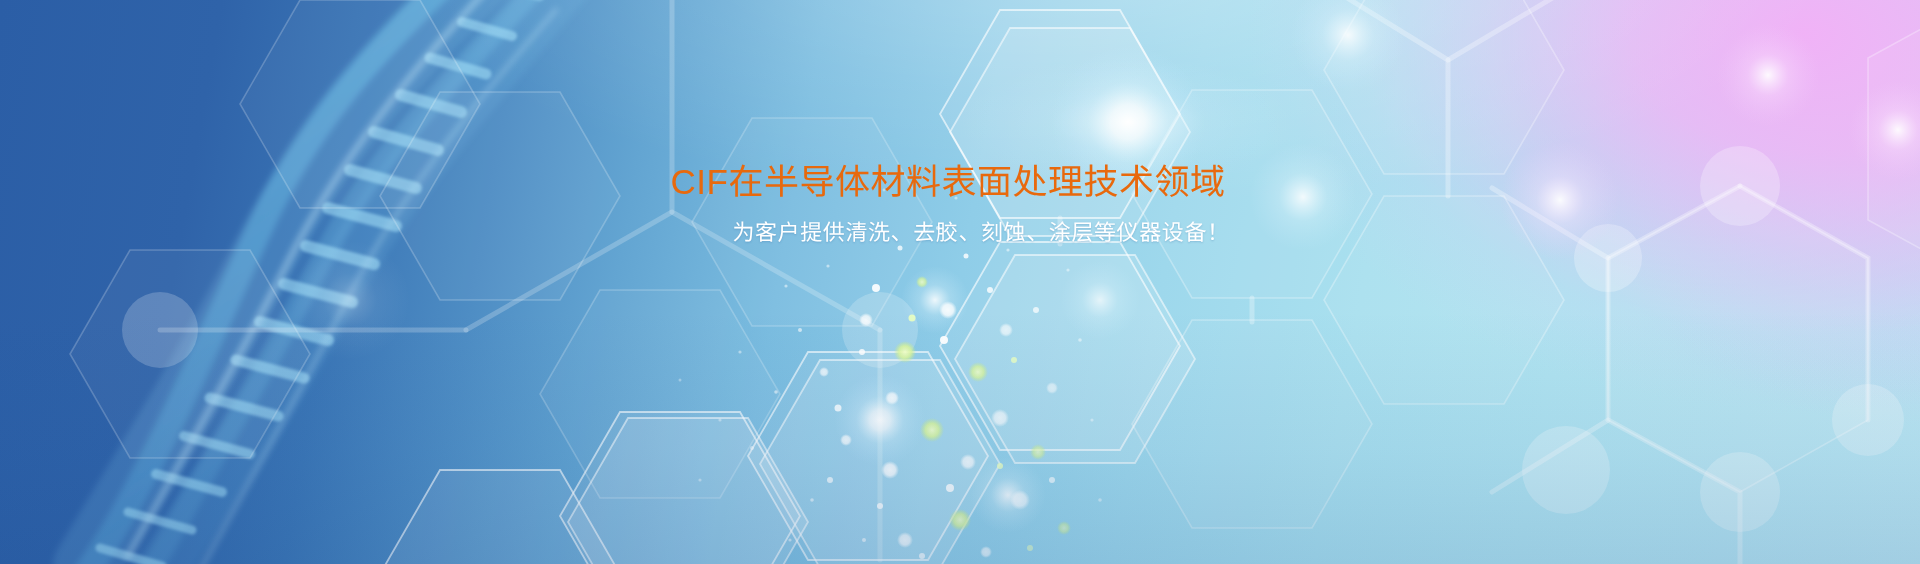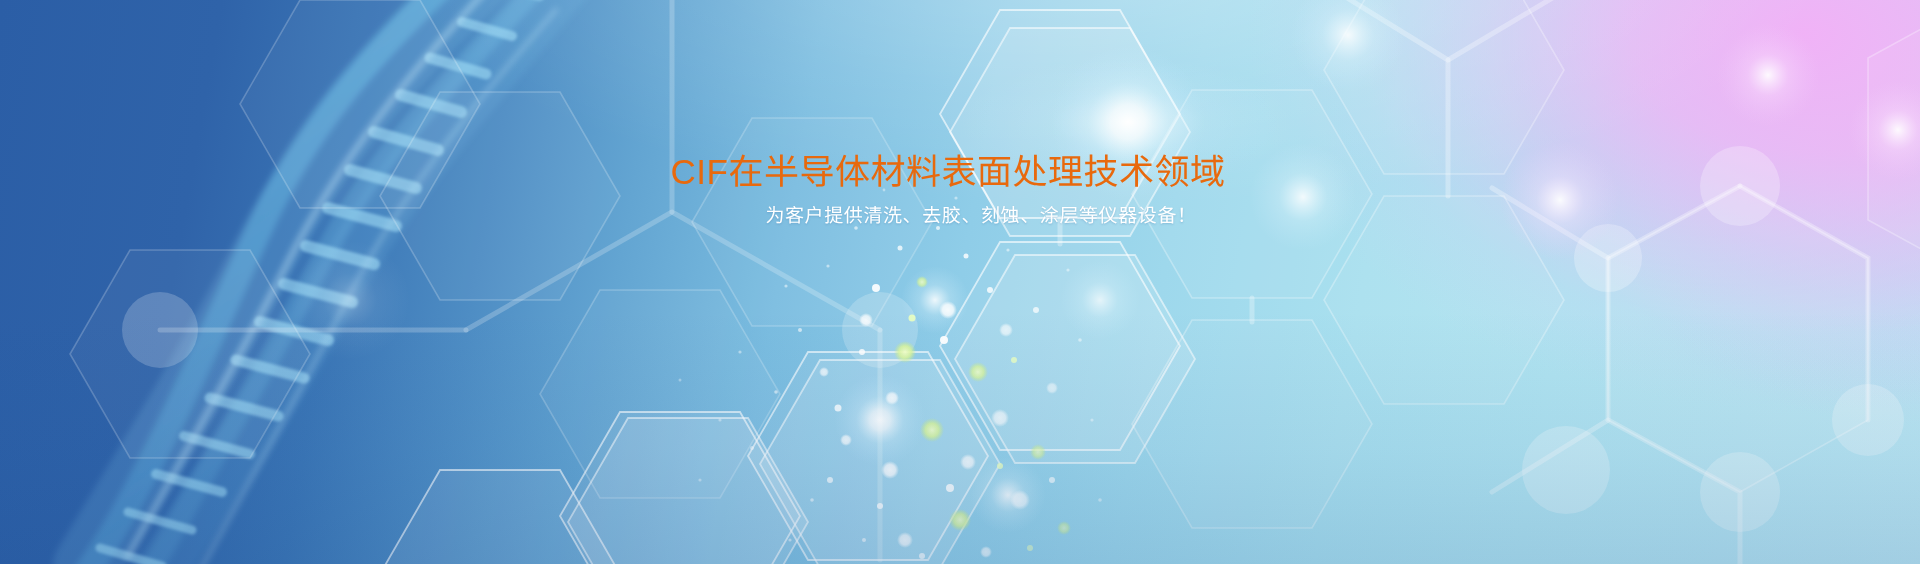--- a/index.html
+++ b/index.html
@@ -84,32 +84,32 @@
   
   .text-block {
     position: absolute;
     left: 0;
     top: 148px;
     width: 1920px;
     text-align: center;
     z-index: 40;
   }
   .headline {
-    margin: 2px;
+    margin: 12px;
     font-size: 35px;
     line-height: 1.25;
     font-weight: 400;
     letter-spacing: 0.5px;
     color: #e8690d;
     white-space: nowrap;
     padding-right: 24px;
   }
   .subline {
     margin: 8px 0 0 0;
-    font-size: 19px;
+    font-size: 22px;
     line-height: 1.5;
     font-weight: 400;
     letter-spacing: 0.6px;
     color: #ffffff;
     white-space: nowrap;
     padding-left: 42px;
     text-shadow: 0 1px 2px rgba(40,90,150,0.25);
   }
 </style>
 </head>

